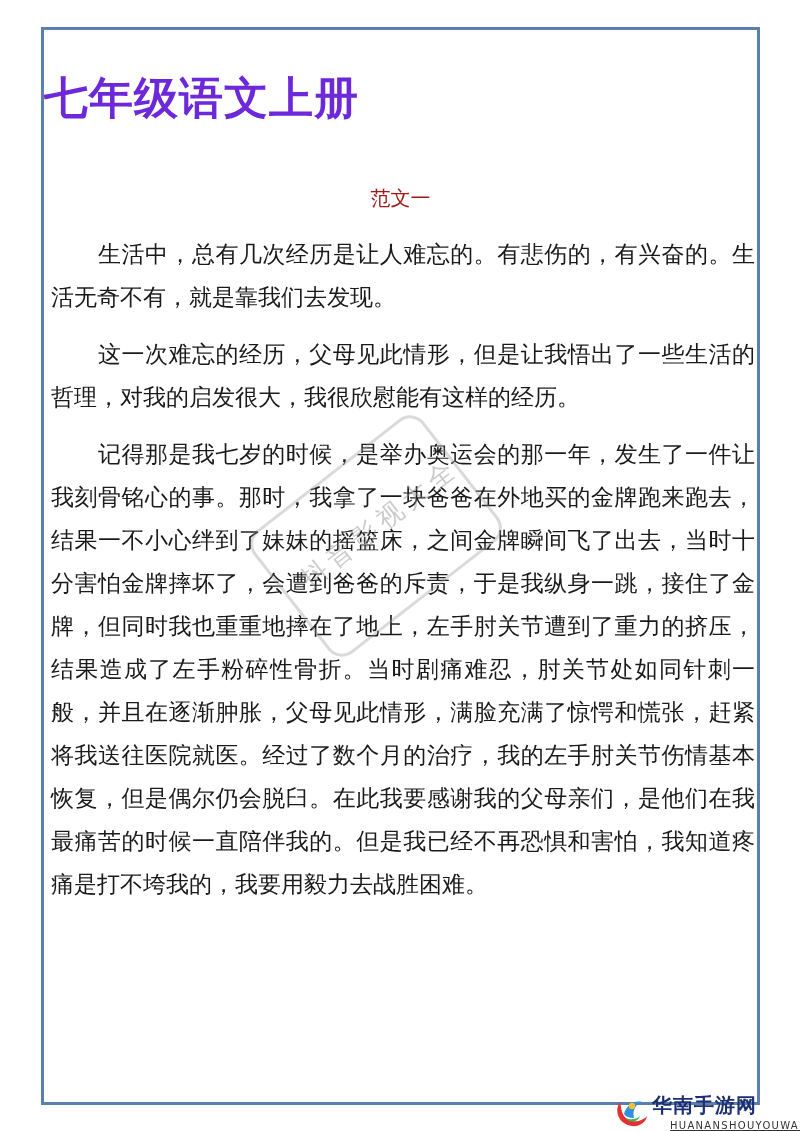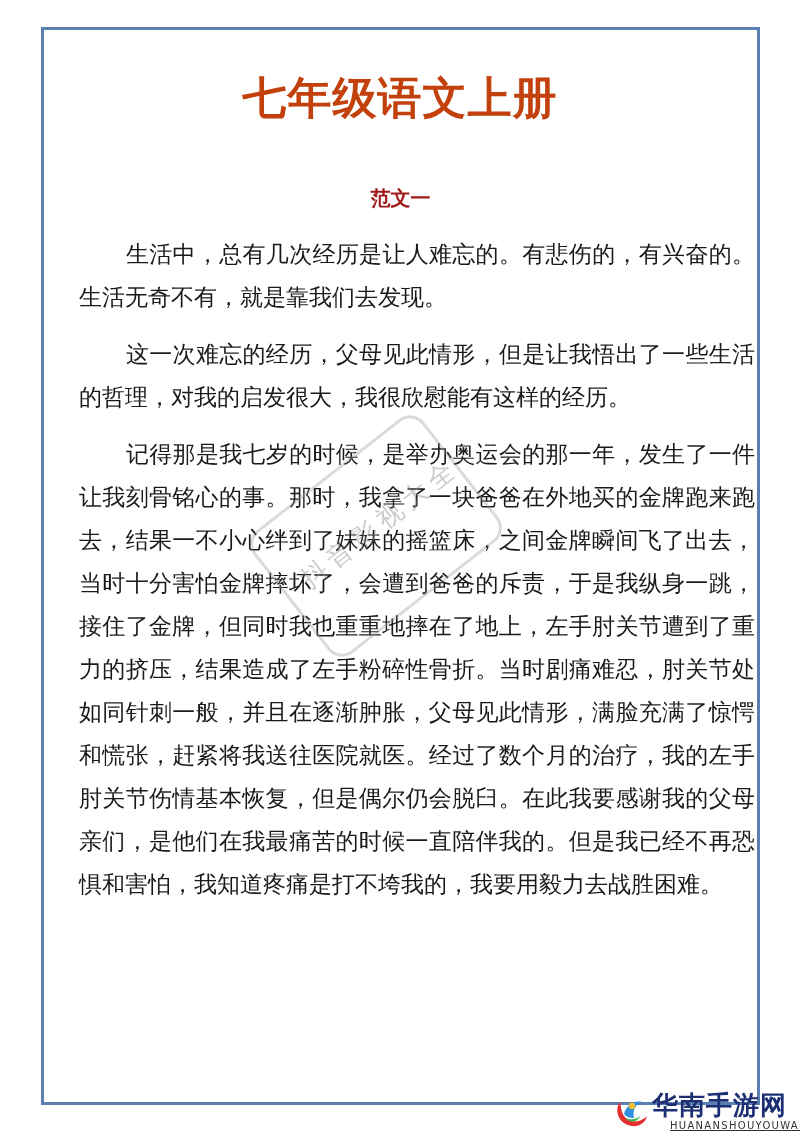--- a/index.html
+++ b/index.html
@@ -5,55 +5,55 @@
   html, body { margin: 0; padding: 0; }
   body {
     width: 800px; height: 1131px; background: #ffffff; position: relative; overflow: hidden;
     font-family: "DejaVu Sans", "Liberation Sans", sans-serif;
   }
   .frame {
     position: absolute; left: 41px; top: 27px; width: 713px; height: 1072px;
     border: 3px solid #5a7fb0; box-sizing: content-box; background: #ffffff;
   }
   .title {
-    position: absolute; left: 0; right: 1px; top: 40px; text-align: center;
-    font-size: 44px; font-weight: bold; color: #c2410c; letter-spacing: 1px; line-height: 56px;
+    position: absolute; left: 0; right: 1px; top: 40px; 
+    font-size: 44px; font-weight: bold; color: #6d28d9; letter-spacing: 1px; line-height: 56px;
   }
   .subtitle-band {
     position: absolute; left: 7px; right: 5px; top: 93px; height: 47px;
     background: #fbe6dc;
   }
   .subtitle {
     position: absolute; left: 0; right: 0; top: 0; height: 47px; line-height: 47px;
     text-align: center; font-size: 31px; font-weight: bold; color: #1a1acc; letter-spacing: 0.5px;
   }
   .label {
     position: absolute; left: 0; right: 0; top: 150px; text-align: center;
-    font-size: 20px; font-weight: bold; color: #a01818; line-height: 36px;
+    font-size: 20px; font-weight: normal; color: #a01818; line-height: 36px;
   }
   .body {
     position: absolute; left: 7px; right: 2px; top: 203px;
-    font-size: 23px; color: #1a1a1a; line-height: 43px; margin-left: 28px;
+    font-size: 23px; color: #1a1a1a; line-height: 43px;
   }
   .para { margin: 0 0 14px 0; text-indent: 47px; text-align: justify; word-break: break-all; }
   .watermark {
     position: absolute; left: 268px; top: 458px; width: 210px; height: 150px;
     border: 3px solid rgba(150,150,150,0.35); border-radius: 18px;
     transform: rotate(-38deg); pointer-events: none;
   }
   .watermark-text {
     position: absolute; left: 20px; top: 50px; font-size: 26px; color: rgba(140,140,140,0.45);
     letter-spacing: 6px; white-space: nowrap;
   }
   .brand {
     position: absolute; left: 612px; top: 1092px; width: 188px; height: 39px;
   }
   .brand-logo { position: absolute; left: 0; top: 0; width: 38px; height: 38px; }
   .brand-name {
-    position: absolute; left: 40px; top: -2px; font-size: 26px; font-weight: bold; color: #1c2f73;
+    position: absolute; left: 40px; top: -2px; font-size: 20px; font-weight: bold; color: #1c2f73;
     letter-spacing: 1px; line-height: 30px;
   }
   .brand-sub {
     position: absolute; left: 58px; top: 28px; font-size: 10px; color: #333; letter-spacing: 1.3px;
     font-family: "DejaVu Sans", sans-serif;
     text-decoration: underline;
   }
 </style>
 </head>
 <body>

